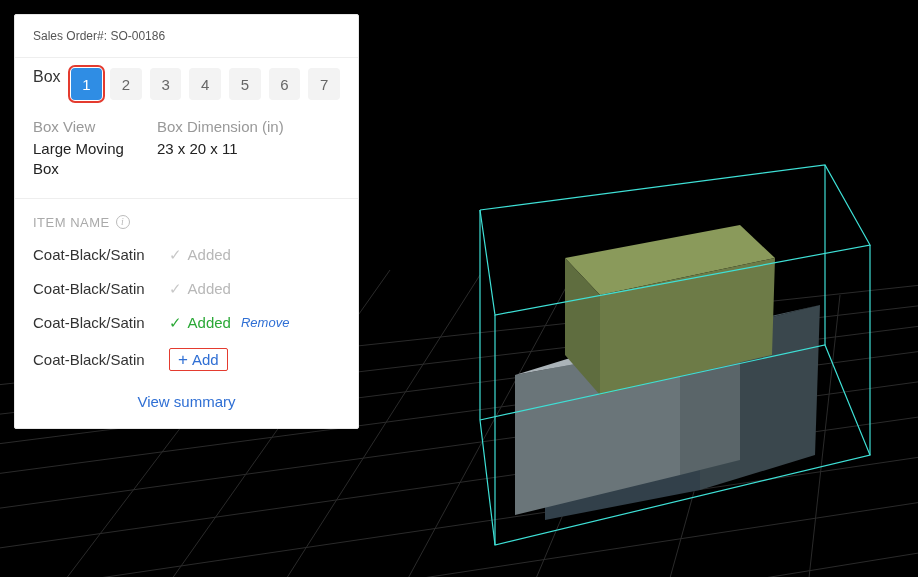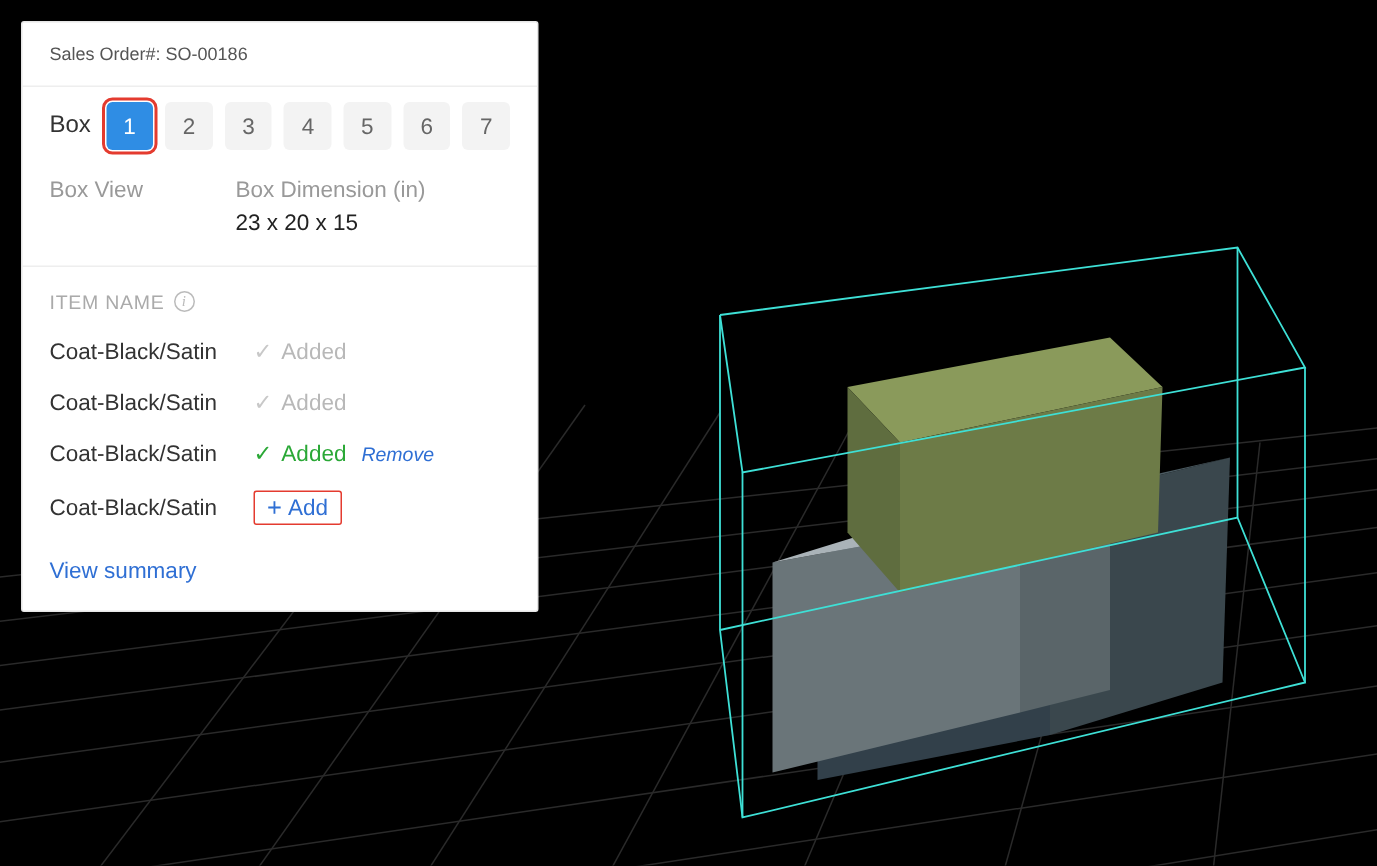--- a/index.html
+++ b/index.html
@@ -21,21 +21,21 @@
       width: 345px;
       background: #fff;
       border: 1px solid #e6e6e6;
       border-radius: 2px;
       box-shadow: 0 2px 6px rgba(0,0,0,0.15);
       color: #333;
       font-size: 15px;
     }
     .panel-section { padding: 14px 18px; }
     .header { border-bottom: 1px solid #eee; font-size: 12px; color: #555; }
-    .box-row { display: flex; align-items: center; gap: 8px; padding: 10px 18px 14px; }
+    .box-row { display: flex; gap: 8px; padding: 10px 18px 14px; }
     .box-label { font-size: 16px; color: #333; margin-right: 2px; }
     .box-btn {
       width: 32px; height: 32px;
       background: #f3f3f3;
       border: none;
       border-radius: 4px;
       color: #666;
       font-size: 15px;
       cursor: pointer;
     }
@@ -75,21 +75,21 @@
     .status-text.gray { color: #b8b8b8; }
     .status-text.green { color: #2aa836; font-weight: 500; }
     .remove { color: #2f6fd4; font-style: italic; font-size: 13px; margin-left: 4px; cursor: pointer; }
     .add-wrap {
       border: 1.5px solid #e43b2f; border-radius: 2px;
       padding: 2px 8px;
       display: inline-flex; align-items: center; gap: 4px;
       color: #2f6fd4; cursor: pointer;
     }
     .plus { color: #2f6fd4; font-size: 17px; line-height: 1; }
-    .footer { padding: 14px 18px 18px; text-align: left; }
+    .footer { padding: 14px 18px 18px; text-align: center; }
     .view-summary { color: #2f6fd4; font-size: 15px; cursor: pointer; }
   </style>
 </head>
 <body>
 
 <div class="scene">
   <svg viewBox="0 0 918 577" xmlns="http://www.w3.org/2000/svg">
 
     <g stroke="#2a2a2a" stroke-width="1" fill="none">
 
@@ -159,24 +159,25 @@
     <button class="box-btn">3</button>
     <button class="box-btn">4</button>
     <button class="box-btn">5</button>
     <button class="box-btn">6</button>
     <button class="box-btn">7</button>
   </div>
 
   <div class="details-row">
     <div class="details-col first">
       <div class="details-col-label">Box View</div>
+      <div class="details-col-value">Large Moving Box</div>
     </div>
     <div class="details-col">
       <div class="details-col-label">Box Dimension (in)</div>
-      <div class="details-col-value">23 x 20 x 15</div>
+      <div class="details-col-value">23 x 20 x 11</div>
     </div>
   </div>
 
   <div class="items-header">
     <span>ITEM NAME</span>
     <span class="info-icon">i</span>
   </div>
 
   <div class="item-row">
     <span class="item-name">Coat-Black/Satin</span>

